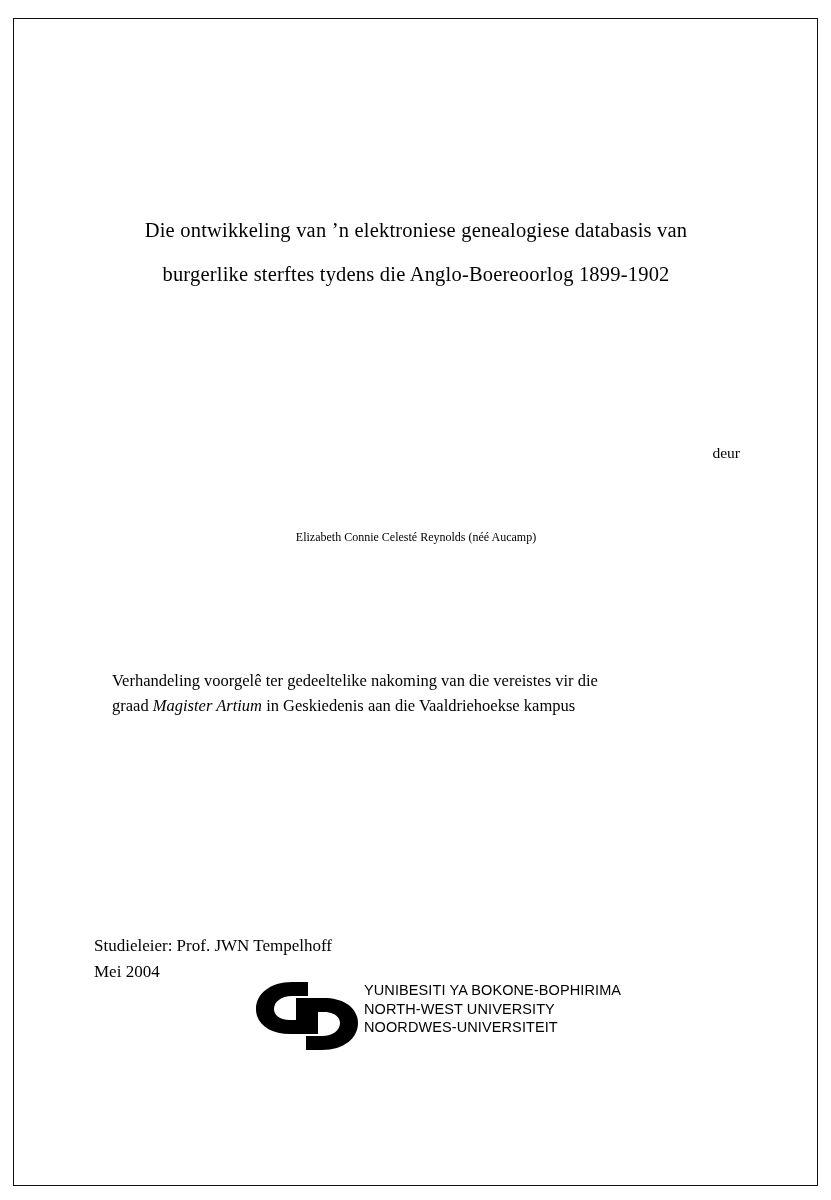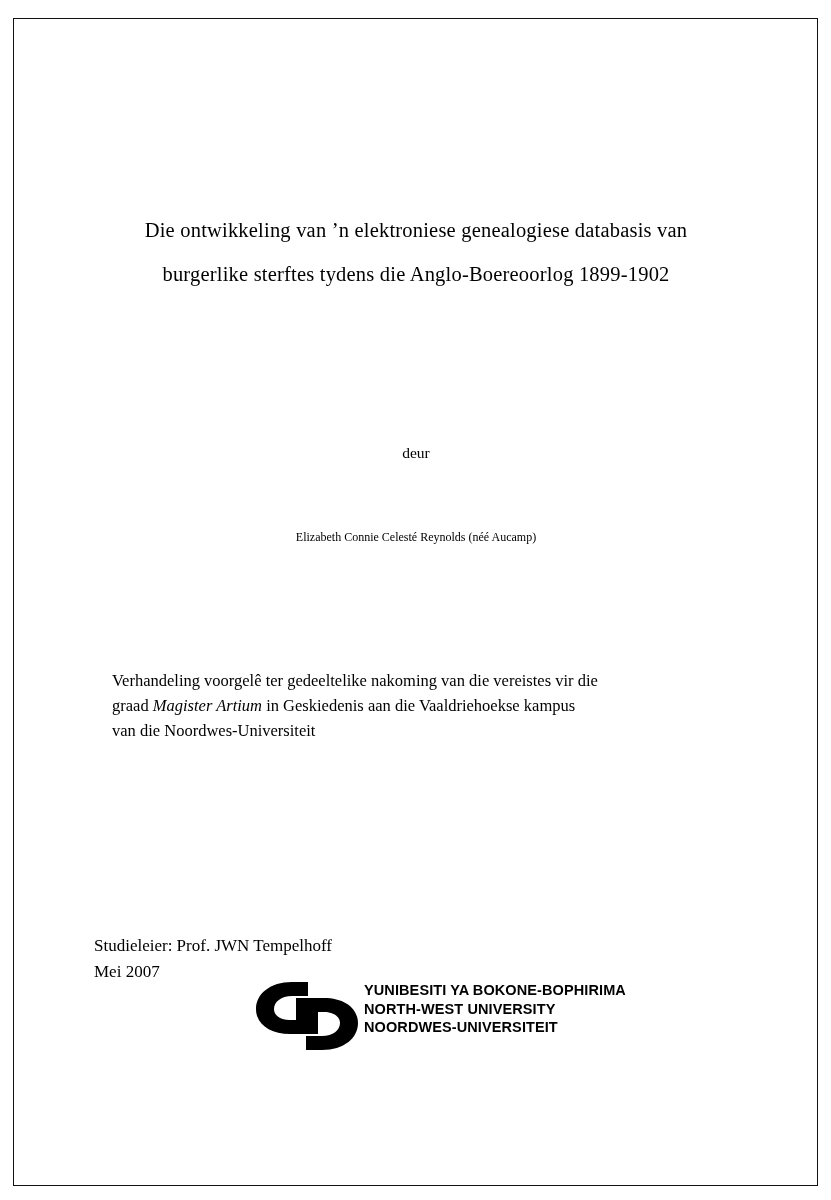--- a/index.html
+++ b/index.html
@@ -51,21 +51,21 @@
     line-height: 44px;
     letter-spacing: 0.2px;
     white-space: nowrap;
   }
 
   .byline-label {
     position: absolute;
     top: 426px;
     left: 0;
     width: 648px;
-    text-align: center;
+    text-align: right;
     font-size: 15.5px;
   }
 
   .author {
     position: absolute;
     top: 512px;
     left: 0;
     width: 648px;
     text-align: center;
     font-size: 12px;
@@ -116,21 +116,21 @@
     top: 4px;
     width: 110px;
     height: 72px;
   }
   .logo-text {
     position: absolute;
     left: 112px;
     top: 5px;
     font-family: "Liberation Sans", sans-serif;
     font-size: 14.5px;
-    font-weight: bold;
+    font-weight: normal;
     line-height: 18.5px;
     letter-spacing: 0.1px;
     white-space: nowrap;
   }
 </style>
 </head>
 <body>
 
 <div class="page">
   <div class="scan-frame"></div>
@@ -142,26 +142,25 @@
       <div class="title-line">burgerlike sterftes tydens die Anglo-Boereoorlog 1899-1902</div>
     </div>
 
     <div class="byline-label">deur</div>
 
     <div class="author">Elizabeth Connie Celesté Reynolds (néé Aucamp)</div>
 
     <div class="statement">
       <p class="just">Verhandeling voorgelê ter gedeeltelike nakoming van die vereistes vir die</p>
       <p><span>graad </span><span class="italic">Magister Artium</span><span> in Geskiedenis aan die Vaaldriehoekse kampus</span></p>
-      <p>van die Noordwes-Universiteit</p>
     </div>
 
     <div class="supervisor">
       <div>Studieleier: Prof. JWN Tempelhoff</div>
-      <div>Mei 2007</div>
+      <div>Mei 2004</div>
     </div>
 
     <div class="logo-wrap">
       <svg class="logo-mark" viewBox="0 0 110 72" aria-hidden="true">
         <g fill="#000000">
           <path d="M40 2 C18 2 4 14 4 29 C4 44 18 54 38 54 L52 54 L52 40 L38 40 C28 40 22 35 22 29 C22 22 29 16 40 16 L56 16 L56 2 Z"></path>
           <path d="M70 70 C92 70 106 58 106 43 C106 28 92 18 72 18 L58 18 L58 32 L72 32 C82 32 88 37 88 43 C88 50 81 56 70 56 L54 56 L54 70 Z"></path>
           <rect x="44" y="18" width="22" height="36"></rect>
         </g>
       </svg>

